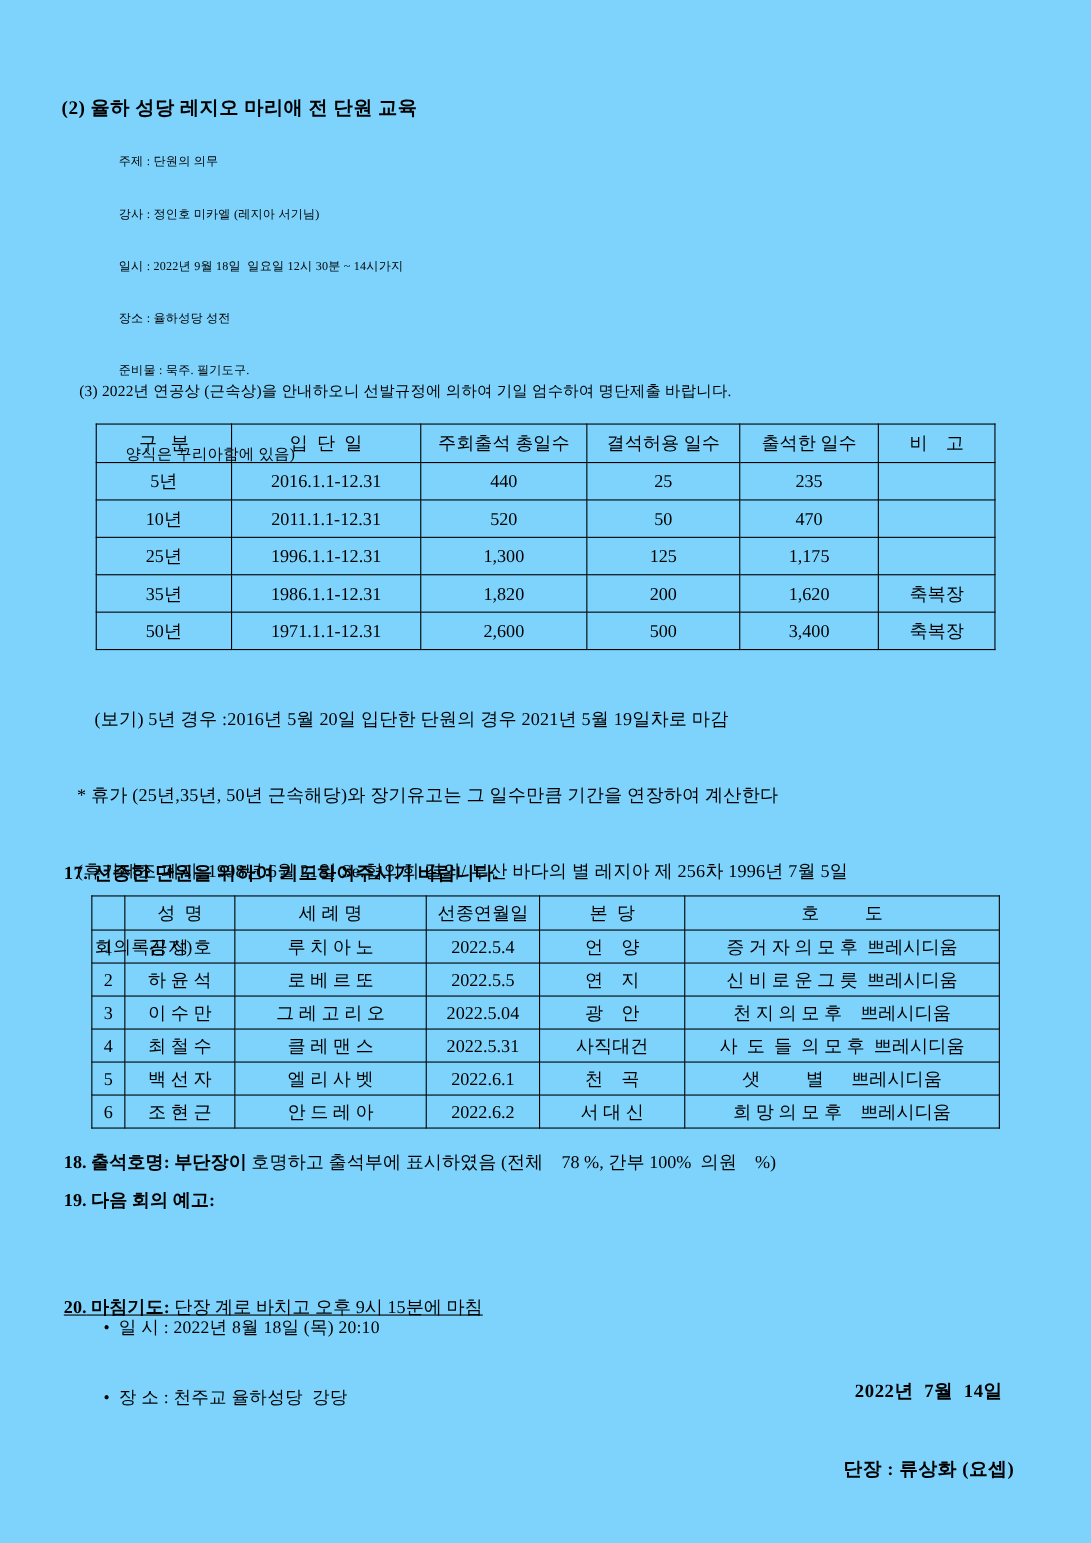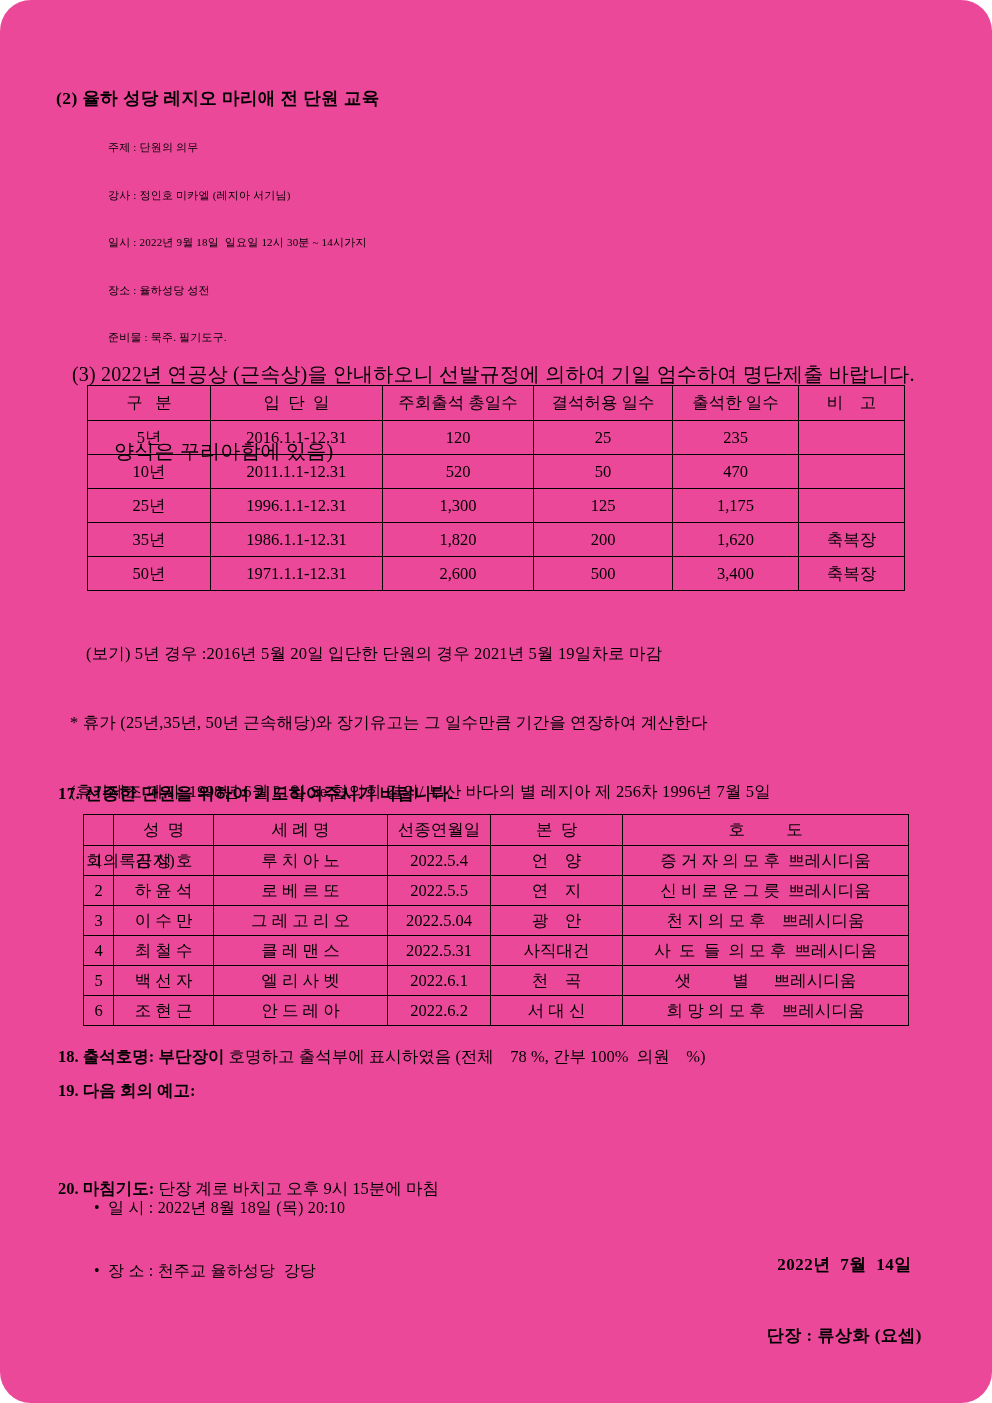--- a/index.html
+++ b/index.html
@@ -10,24 +10,23 @@
   }
   body {
     font-family: "Liberation Serif", "DejaVu Serif", serif;
     color: #000000;
   }
   .page {
     position: relative;
     width: 992px;
     height: 1403px;
     margin: 0 auto;
-    background: #ec4899;
+    background: #7dd3fc;
     overflow: hidden;
     box-sizing: border-box;
-    border-radius: 31px;
   }
 
   
   .block { position: absolute; white-space: pre; }
   .ln { white-space: pre; line-height: 1.0; }
 
   
   .sec2-title {
     left: 56px;
     top: 86px;
@@ -40,21 +39,21 @@
     top: 118px;
     font-size: 11px;
     letter-spacing: 0.2px;
   }
   .sec2-list .ln { margin-bottom: 12.5px; }
 
   
   .sec3 {
     left: 72px;
     top: 318px;
-    font-size: 20px;
+    font-size: 14px;
     letter-spacing: 0.2px;
   }
   .sec3 .ln { margin-bottom: 11px; }
   .sec3 .indent { padding-left: 42px; }
 
   
   table.doc-table {
     position: absolute;
     border-collapse: collapse;
     table-layout: fixed;
@@ -125,20 +124,21 @@
   }
   .item19-bullets .ln { margin-bottom: 11px; }
   .bullet-dot {
     display: inline-block;
     width: 14px;
   }
   .item20 {
     left: 58px;
     top: 1178px;
     font-size: 16.5px;
+    text-decoration: underline;
   }
   .num-lead { font-weight: bold; }
   .kw-bold { font-weight: bold; }
 
   
   .footer {
     right: 70px;
     top: 1216px;
     text-align: center;
     font-size: 17px;
@@ -183,21 +183,21 @@
         <td>주회출석 총일수</td>
         <td>결석허용 일수</td>
         <td>출석한 일수</td>
         <td>비    고</td>
       </tr>
     </thead>
     <tbody>
       <tr>
         <td>5년</td>
         <td>2016.1.1-12.31</td>
-        <td>120</td>
+        <td>440</td>
         <td>25</td>
         <td>235</td>
         <td></td>
       </tr>
       <tr>
         <td>10년</td>
         <td>2011.1.1-12.31</td>
         <td>520</td>
         <td>50</td>
         <td>470</td>

